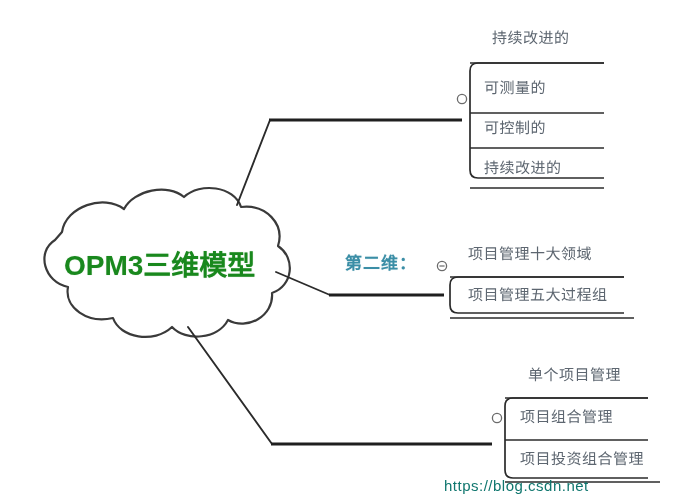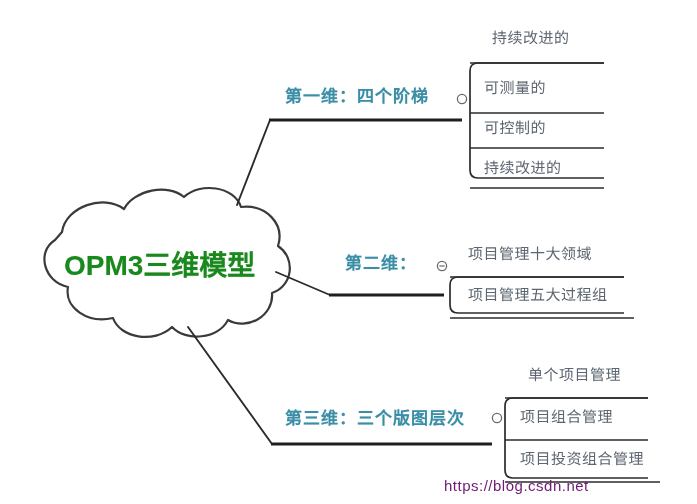--- a/index.html
+++ b/index.html
@@ -49,21 +49,21 @@
   
   .leaf-label {
     font-size: 15px;
     color: #5d6670;
     letter-spacing: 0.5px;
   }
   
   .watermark {
     position: absolute;
     white-space: nowrap;
-    color: #701a75;
+    color: #0f766e;
     pointer-events: none;
   }
   #watermark-url {
     left: 444px;
     top: 477px;
     font-size: 15px;
     letter-spacing: 0.5px;
   }
   #watermark-handle {
     left: 566px;
@@ -124,33 +124,31 @@
              L 505,470 Q 505,478 513,478 L 648,478" fill="none" stroke="#2b2b2b" stroke-width="1.7" stroke-linejoin="round"></path>
     <line x1="505" y1="398" x2="648" y2="398" stroke="#2b2b2b" stroke-width="1.5"></line>
     <line x1="505" y1="440" x2="648" y2="440" stroke="#2b2b2b" stroke-width="1.5"></line>
     <line x1="505" y1="482" x2="660" y2="482" stroke="#2b2b2b" stroke-width="1.5"></line>
 
     <circle cx="497" cy="418" r="4.6" fill="#ffffff" stroke="#6b6b6b" stroke-width="1.3"></circle>
   </svg>
 
   <div class="node-label central-text" style="left:64px; top:252px;">OPM3三维模型</div>
 
-  <div class="node-label branch-label" style="left:285px; top:88px;">第一维：四个阶梯</div>
 
   <div class="node-label leaf-label" style="left:492px; top:30px;">持续改进的</div>
   <div class="node-label leaf-label" style="left:484px; top:80px;">可测量的</div>
   <div class="node-label leaf-label" style="left:484px; top:120px;">可控制的</div>
   <div class="node-label leaf-label" style="left:484px; top:160px;">持续改进的</div>
 
   <div class="node-label branch-label" style="left:345px; top:255px;">第二维：</div>
 
   <div class="node-label leaf-label" style="left:468px; top:246px;">项目管理十大领域</div>
   <div class="node-label leaf-label" style="left:468px; top:287px;">项目管理五大过程组</div>
 
-  <div class="node-label branch-label" style="left:285px; top:410px;">第三维：三个版图层次</div>
 
   <div class="node-label leaf-label" style="left:528px; top:367px;">单个项目管理</div>
   <div class="node-label leaf-label" style="left:520px; top:409px;">项目组合管理</div>
   <div class="node-label leaf-label" style="left:520px; top:451px;">项目投资组合管理</div>
 
   <div class="watermark" id="watermark-url">https://blog.csdn.net</div>
 
 </div>
 
 </body></html>

